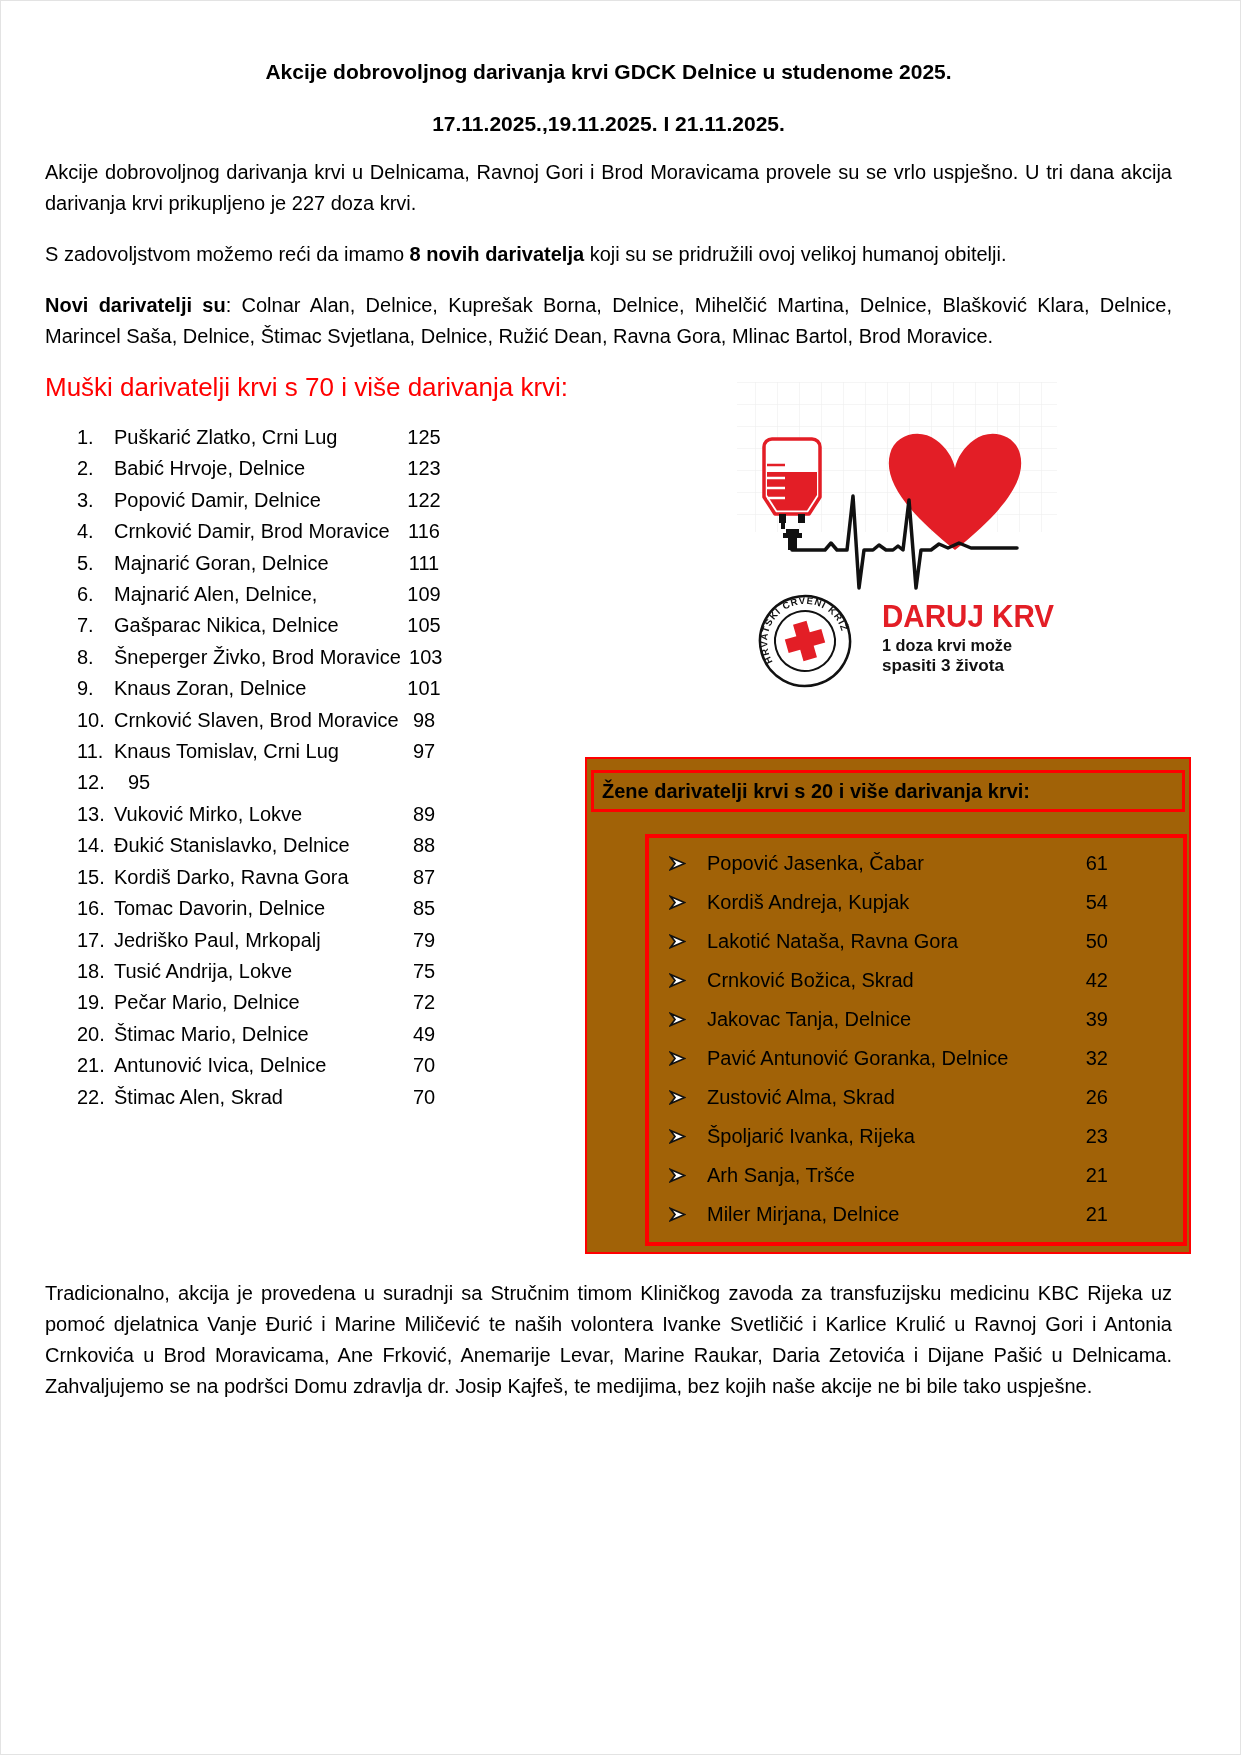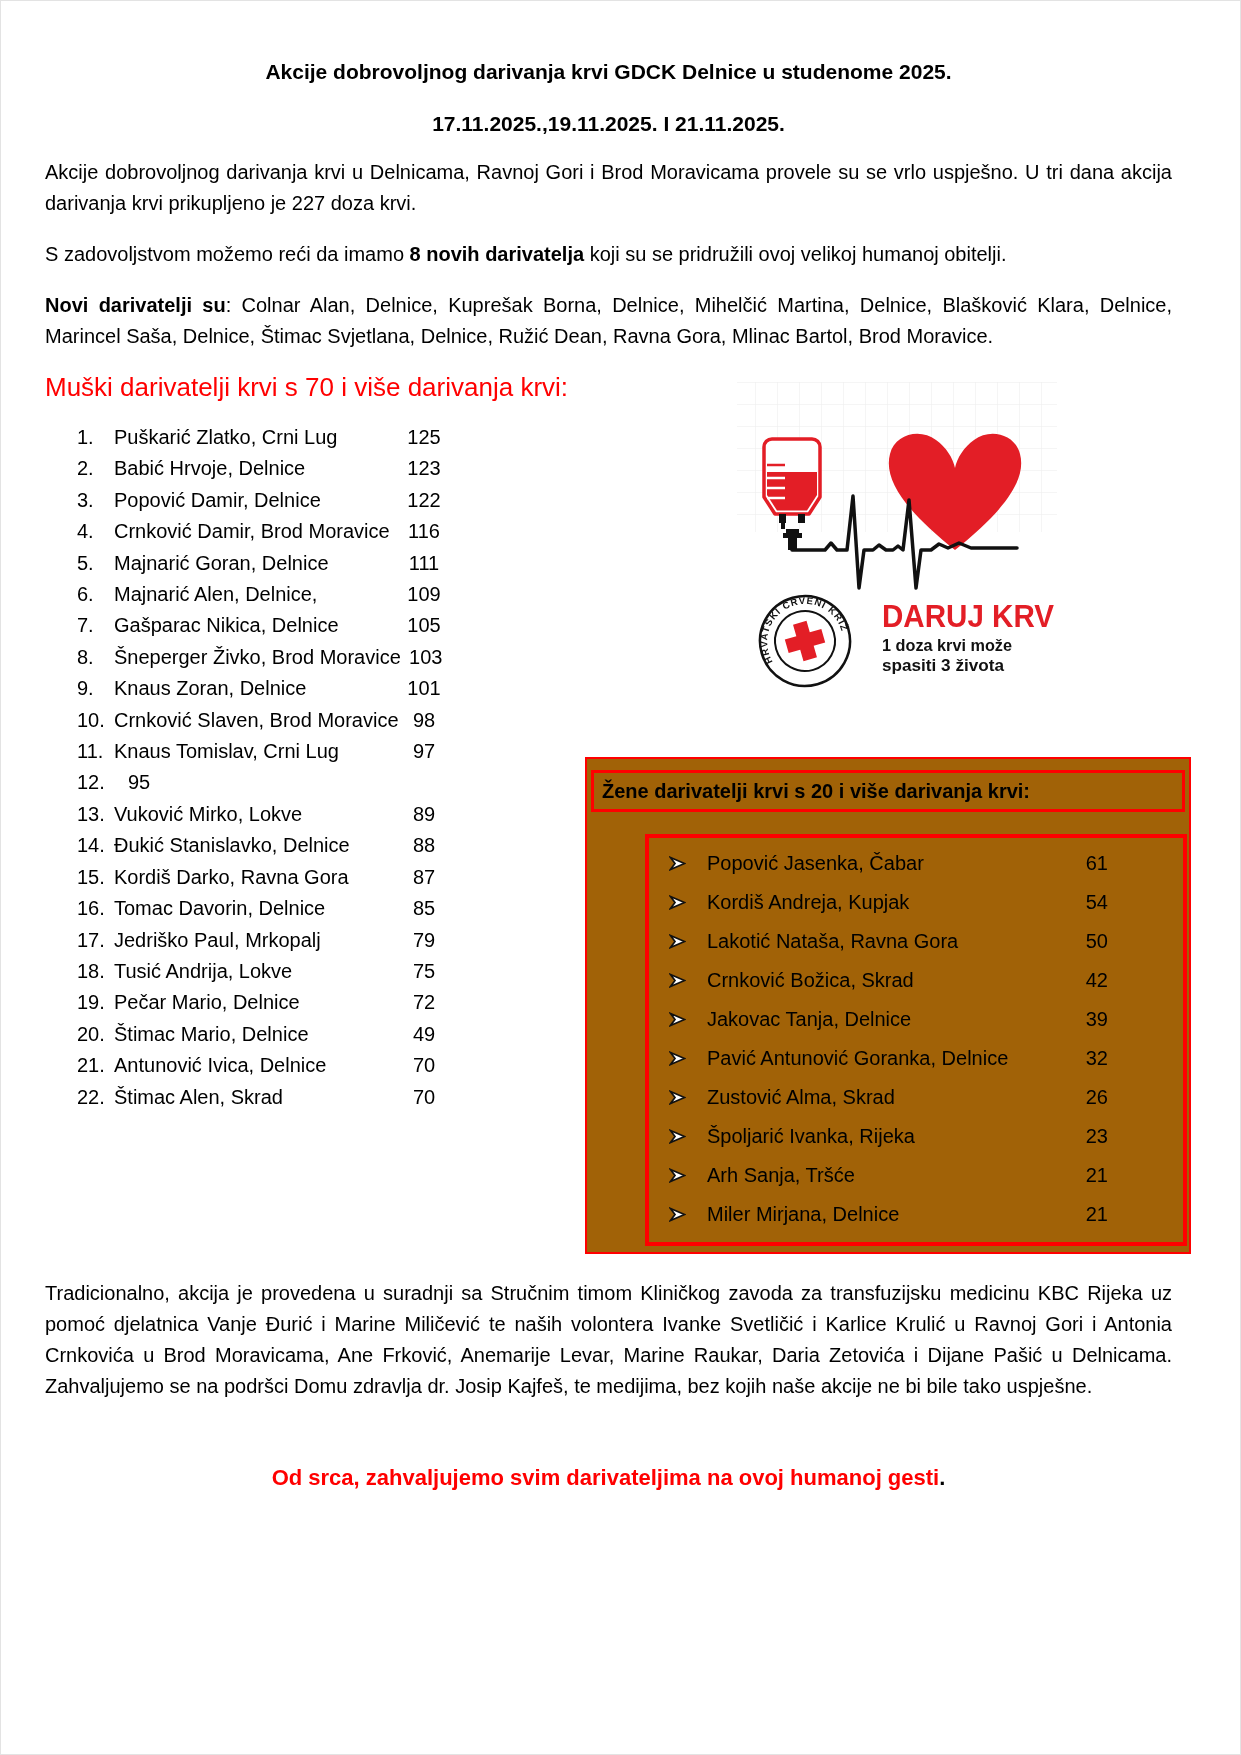--- a/index.html
+++ b/index.html
@@ -316,15 +316,14 @@
               <span class="wcount">21</span>
             </div>
           </div>
       </div>
 
     </div>
   </div>
 
   <p class="body closing">Tradicionalno, akcija je provedena u suradnji sa Stručnim timom Kliničkog zavoda za transfuzijsku medicinu KBC Rijeka uz pomoć djelatnica Vanje Đurić i Marine Miličević te naših volontera Ivanke Svetličić i Karlice Krulić u Ravnoj Gori i Antonia Crnkovića u Brod Moravicama, Ane Frković, Anemarije Levar, Marine Raukar, Daria Zetovića i Dijane Pašić u Delnicama. Zahvaljujemo se na podršci Domu zdravlja dr. Josip Kajfeš, te medijima, bez kojih naše akcije ne bi bile tako uspješne.</p>
 
-  <p class="thanks"><span class="red">Od srca, zahvaljujemo svim darivateljima na ovoj humanoj gesti</span><span>.</span></p>
 
 </div>
 
 </body></html>

